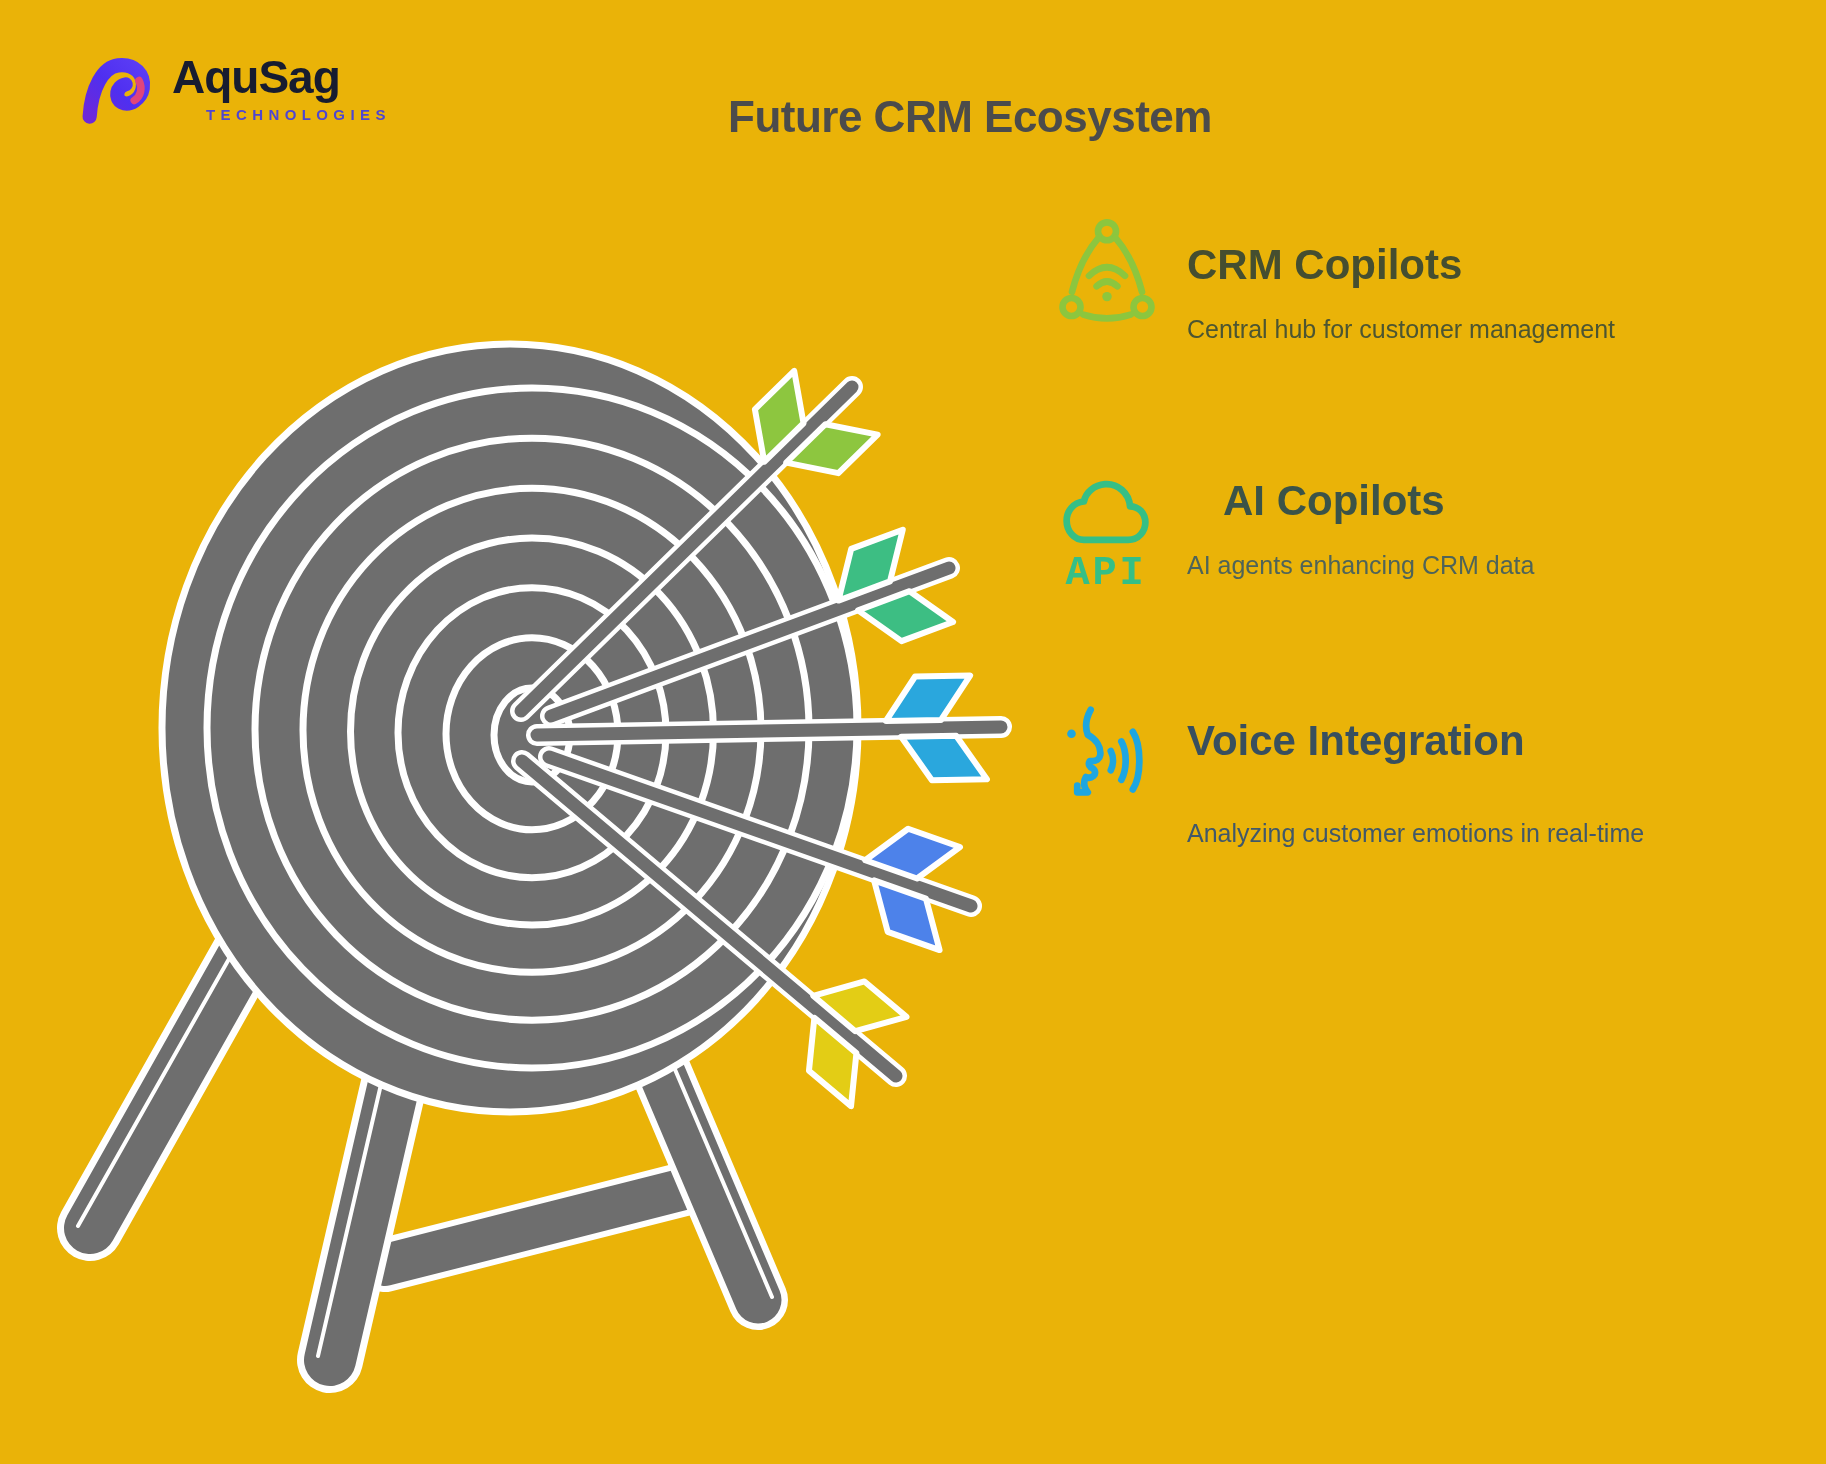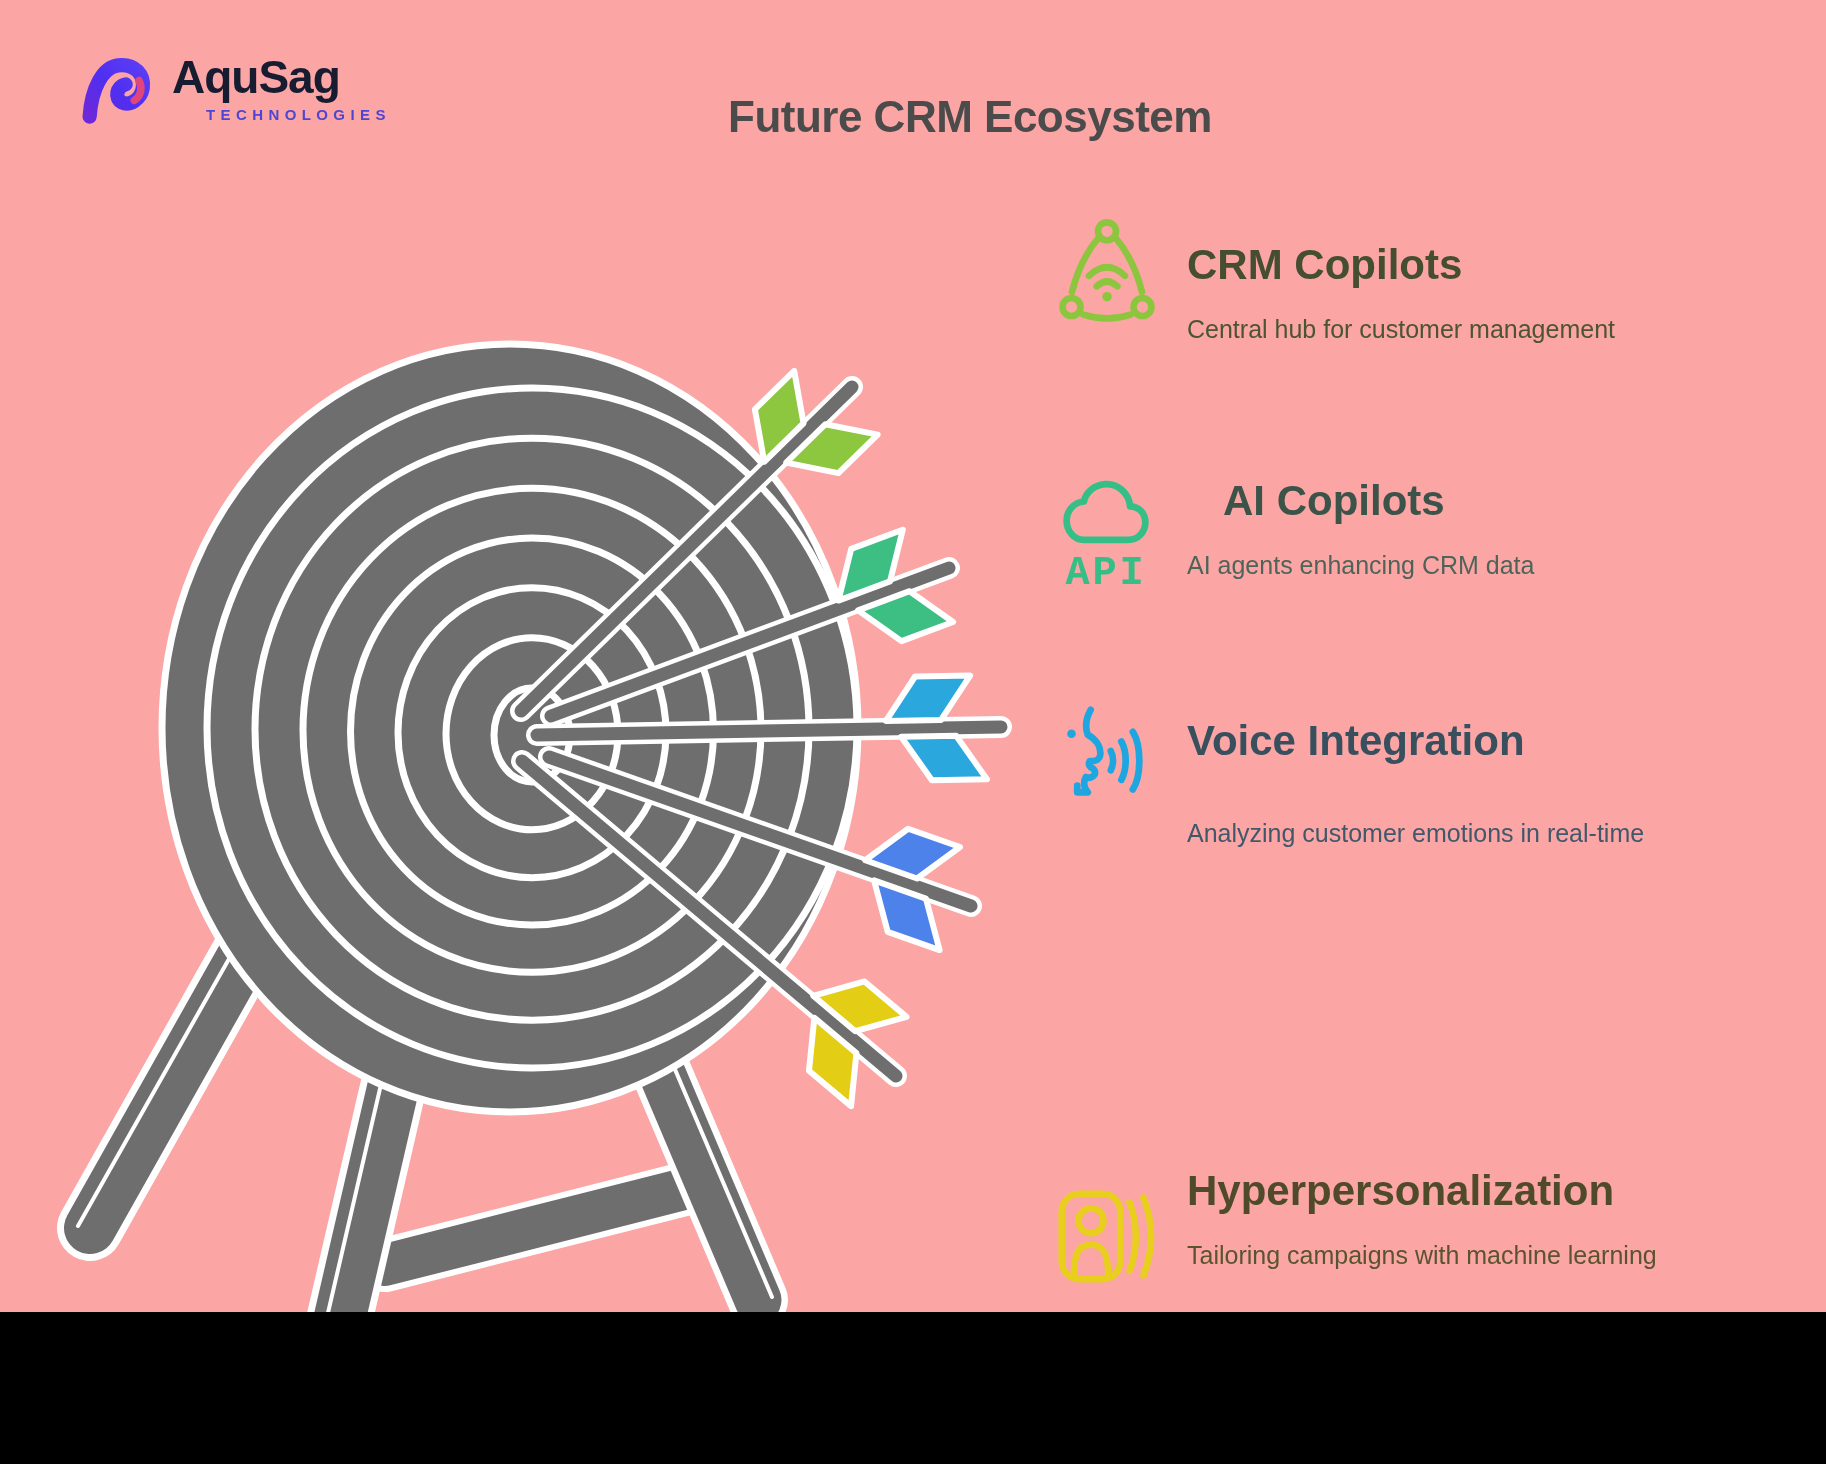--- a/index.html
+++ b/index.html
@@ -1,16 +1,16 @@
 <!DOCTYPE html>
 <html><head>
 <meta charset="utf-8">
 <style>
   html,body{margin:0;padding:0;background:#000;}
-  .stage{position:relative;width:1826px;height:1312px;background:#fca5a5;overflow:hidden;
+  .stage{position:relative;width:1826px;height:1464px;background:#eab308;overflow:hidden;
          font-family:"Liberation Sans","DejaVu Sans",sans-serif;}
   .scene{position:absolute;left:0;top:0;}
   
   .logo{position:absolute;left:0;top:0;width:420px;height:140px;}
   .logo-mark{position:absolute;left:78px;top:54px;}
   .brand{position:absolute;left:172px;top:50px;font-size:46px;font-weight:bold;color:#171c30;letter-spacing:-1px;}
   .tagline{position:absolute;left:174px;top:106px;font-size:15px;font-weight:bold;color:#4e46d2;letter-spacing:5.4px;margin-left:32px;}
   
   .title{position:absolute;left:728px;top:92px;margin:0;font-size:44px;font-weight:bold;color:#4b4b4b;letter-spacing:-0.5px;}
   
@@ -176,29 +176,14 @@
       </g>
       <circle cx="14" cy="30" r="4.5" fill="#1ea6e0"></circle>
     </svg>
     <div class="text">
       <div class="heading" style="color: rgb(56, 79, 94);">Voice Integration</div>
       <div class="desc" style="color: rgb(65, 88, 106); margin-top: 28px;">Analyzing customer emotions in real-time</div>
     </div>
   </div>
 
 
-  <div class="item item-5">
-    <svg class="icon" width="104" height="93" viewBox="0 0 112 100">
-      <g fill="none" stroke-width="7" stroke-linecap="round" stroke-linejoin="round" stroke="#e8cf1d">
-        <rect x="4" y="4" width="63" height="92" rx="19"></rect>
-        <circle cx="35.5" cy="33" r="13.5"></circle>
-        <path d="M 17 92 C 17 66 24 59 35.5 59 C 47 59 54 66 54 92"></path>
-        <path d="M 77 13 C 86 36 86 64 77 87"></path>
-        <path d="M 92 8 C 103 36 103 64 92 92"></path>
-      </g>
-    </svg>
-    <div class="text">
-      <div class="heading" style="color: rgb(79, 74, 41);">Hyperpersonalization</div>
-      <div class="desc" style="color: rgb(90, 84, 46);">Tailoring campaigns with machine learning</div>
-    </div>
-  </div>
 
 </div>
 
 </body></html>

